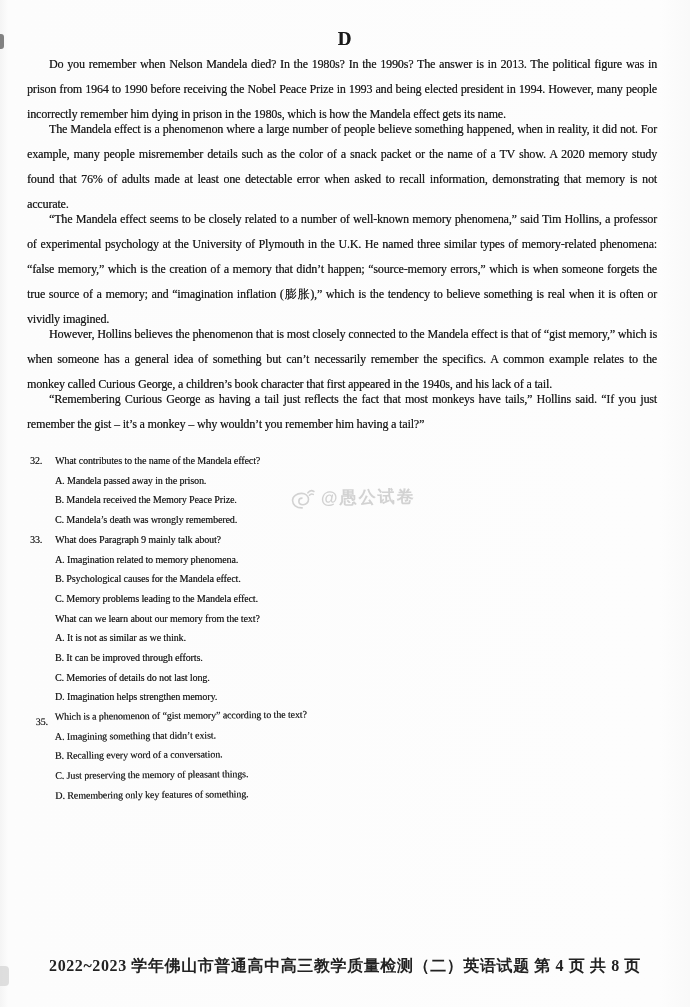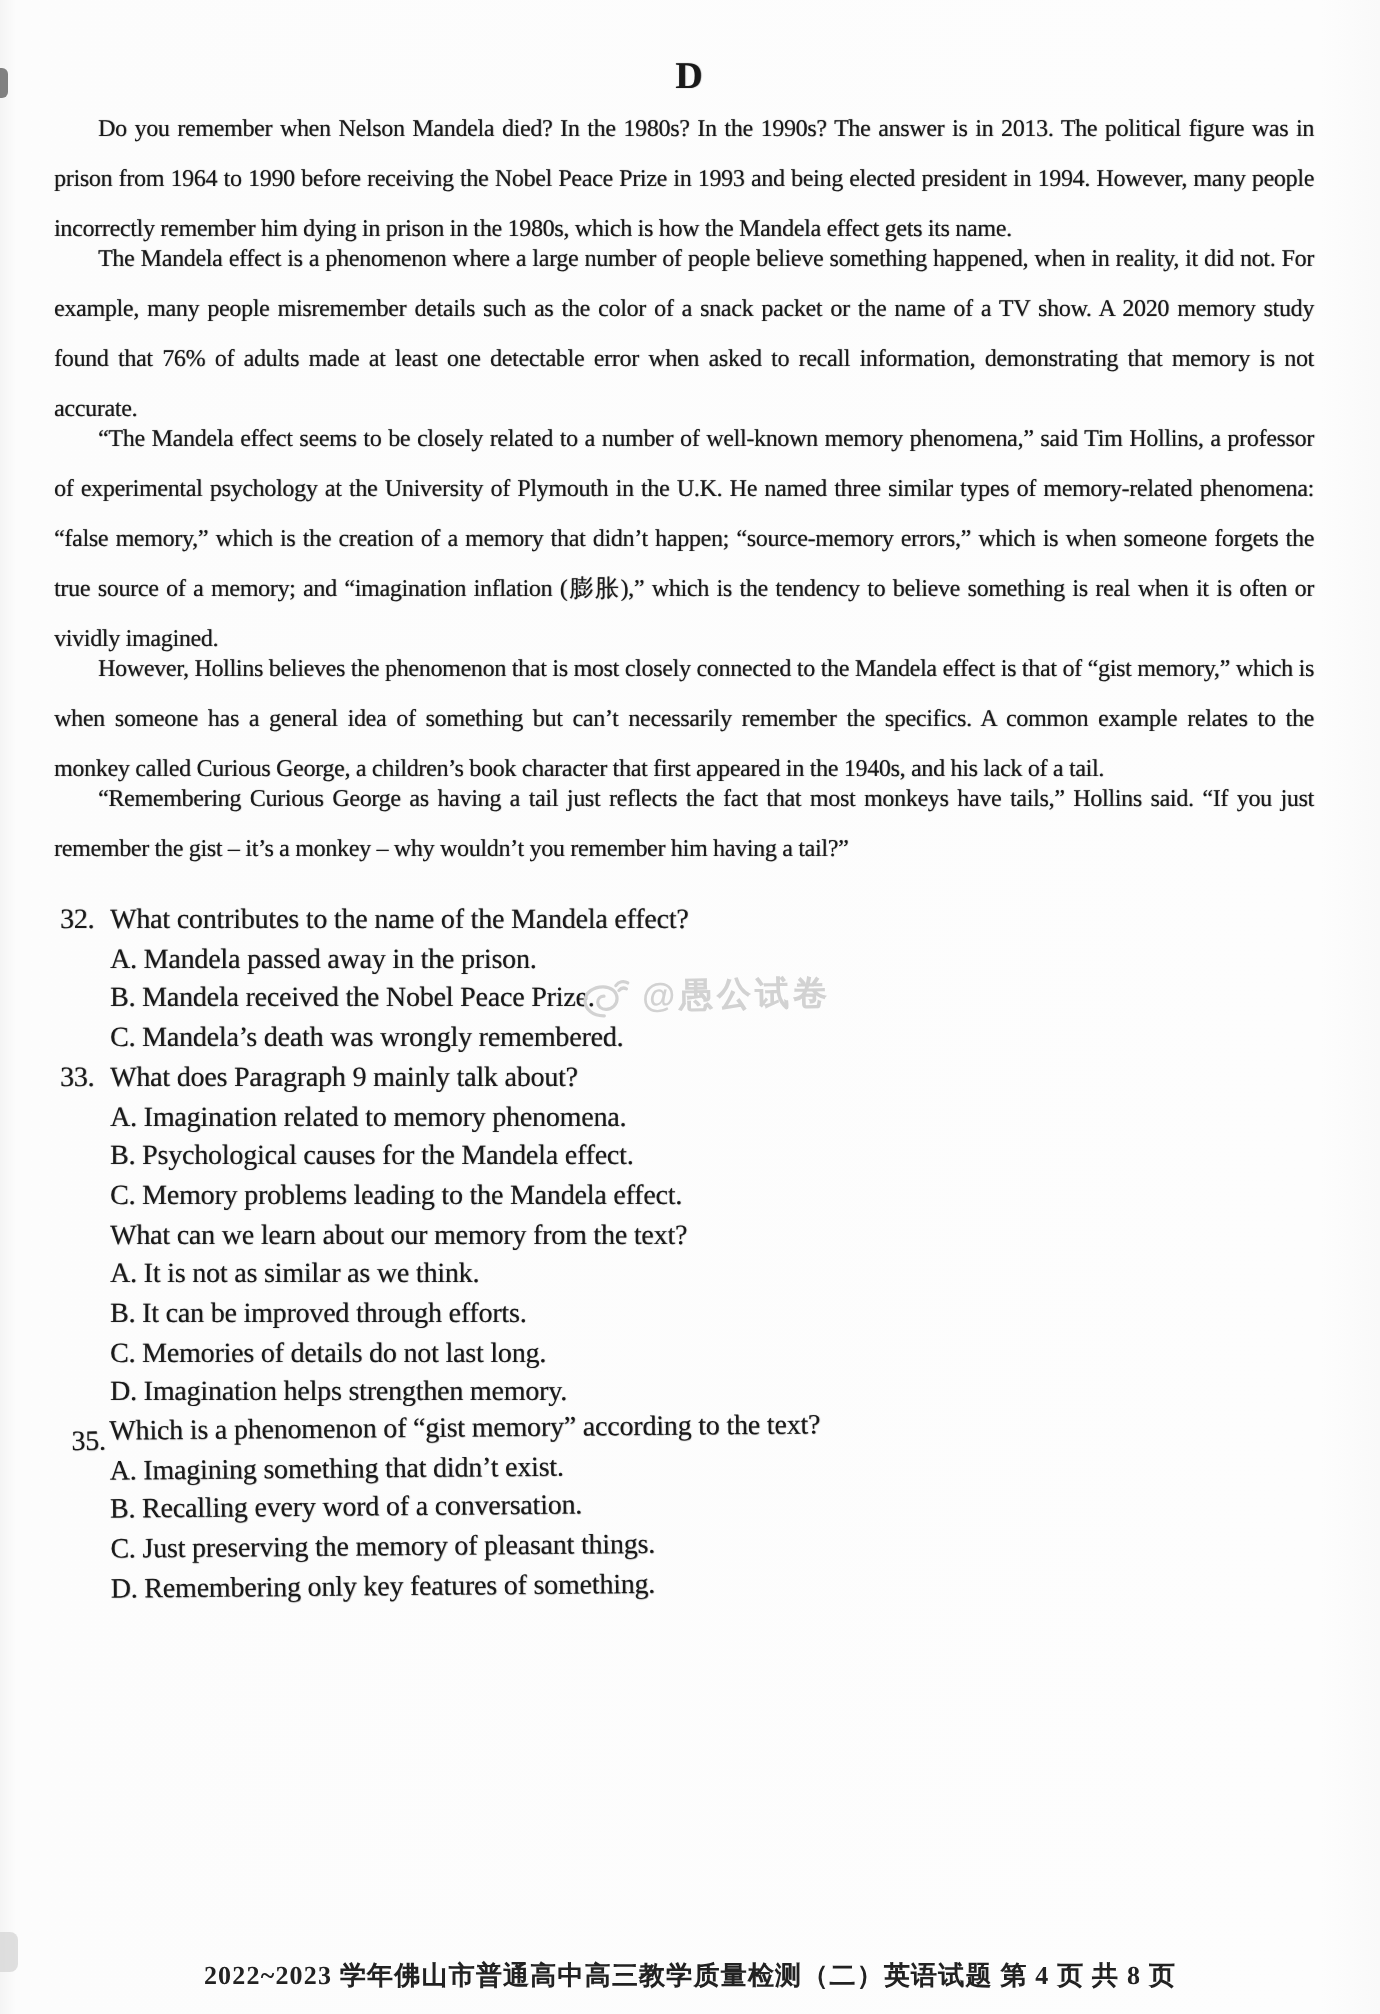--- a/index.html
+++ b/index.html
@@ -48,41 +48,40 @@
     font-weight: bold;
     letter-spacing: 2px;
     transform: rotate(-1deg);
     pointer-events: none;
     z-index: 3;
   }
   .watermark svg { display: block; }
 
   .questions {
     margin: 14px 30px 0 30px;
-    font-size: 14px;
+    font-size: 10px;
     line-height: 19.7px;
     letter-spacing: -0.1px;
   }
   .question { position: relative; padding-left: 25px; }
   .qnum { position: absolute; left: 0; top: 0; }
   .question.skewed { transform: rotate(-0.5deg); transform-origin: left center; }
   .question.skewed .qnum { left: 6px; top: 5px; }
 
   .footer {
     position: absolute;
     top: 956px;
     left: 0;
     width: 100%;
     text-align: center;
-    font-size: 13px;
+    font-size: 16px;
     font-weight: bold;
     letter-spacing: 0.6px;
     color: #222;
     font-family: "Liberation Serif", "DejaVu Serif", serif;
-    margin-top: 23px;
   }
 
   .edge-mark { position: absolute; left: 0; }
   .edge-mark.top { top: 34px; width: 4px; height: 15px; background: #5a5a5a; opacity: 0.75; border-radius: 0 3px 3px 0; }
   .edge-mark.bottom { top: 966px; width: 9px; height: 20px; background: #d7d7d7; opacity: 0.8; border-radius: 0 4px 4px 0; }
 </style>
 </head>
 <body>
 
 <div class="page">
@@ -100,21 +99,21 @@
       <p>However, Hollins believes the phenomenon that is most closely connected to the Mandela effect is that of “gist memory,” which is when someone has a general idea of something but can’t necessarily remember the specifics. A common example relates to the monkey called Curious George, a children’s book character that first appeared in the 1940s, and his lack of a tail.</p>
       <p>“Remembering Curious George as having a tail just reflects the fact that most monkeys have tails,” Hollins said. “If you just remember the gist – it’s a monkey – why wouldn’t you remember him having a tail?”</p>
     </div>
 
     <div class="questions">
 
       <div class="question">
         <span class="qnum">32.</span>
         <div class="qtext">What contributes to the name of the Mandela effect?</div>
         <div class="opt">A. Mandela passed away in the prison.</div>
-        <div class="opt">B. Mandela received the Nobel Peace Prize.</div>
+        <div class="opt">B. Mandela received the Memory Peace Prize.</div>
         <div class="opt">C. Mandela’s death was wrongly remembered.</div>
       </div>
 
       <div class="question">
         <span class="qnum">33.</span>
         <div class="qtext">What does Paragraph 9 mainly talk about?</div>
         <div class="opt">A. Imagination related to memory phenomena.</div>
         <div class="opt">B. Psychological causes for the Mandela effect.</div>
         <div class="opt">C. Memory problems leading to the Mandela effect.</div>
       </div>

